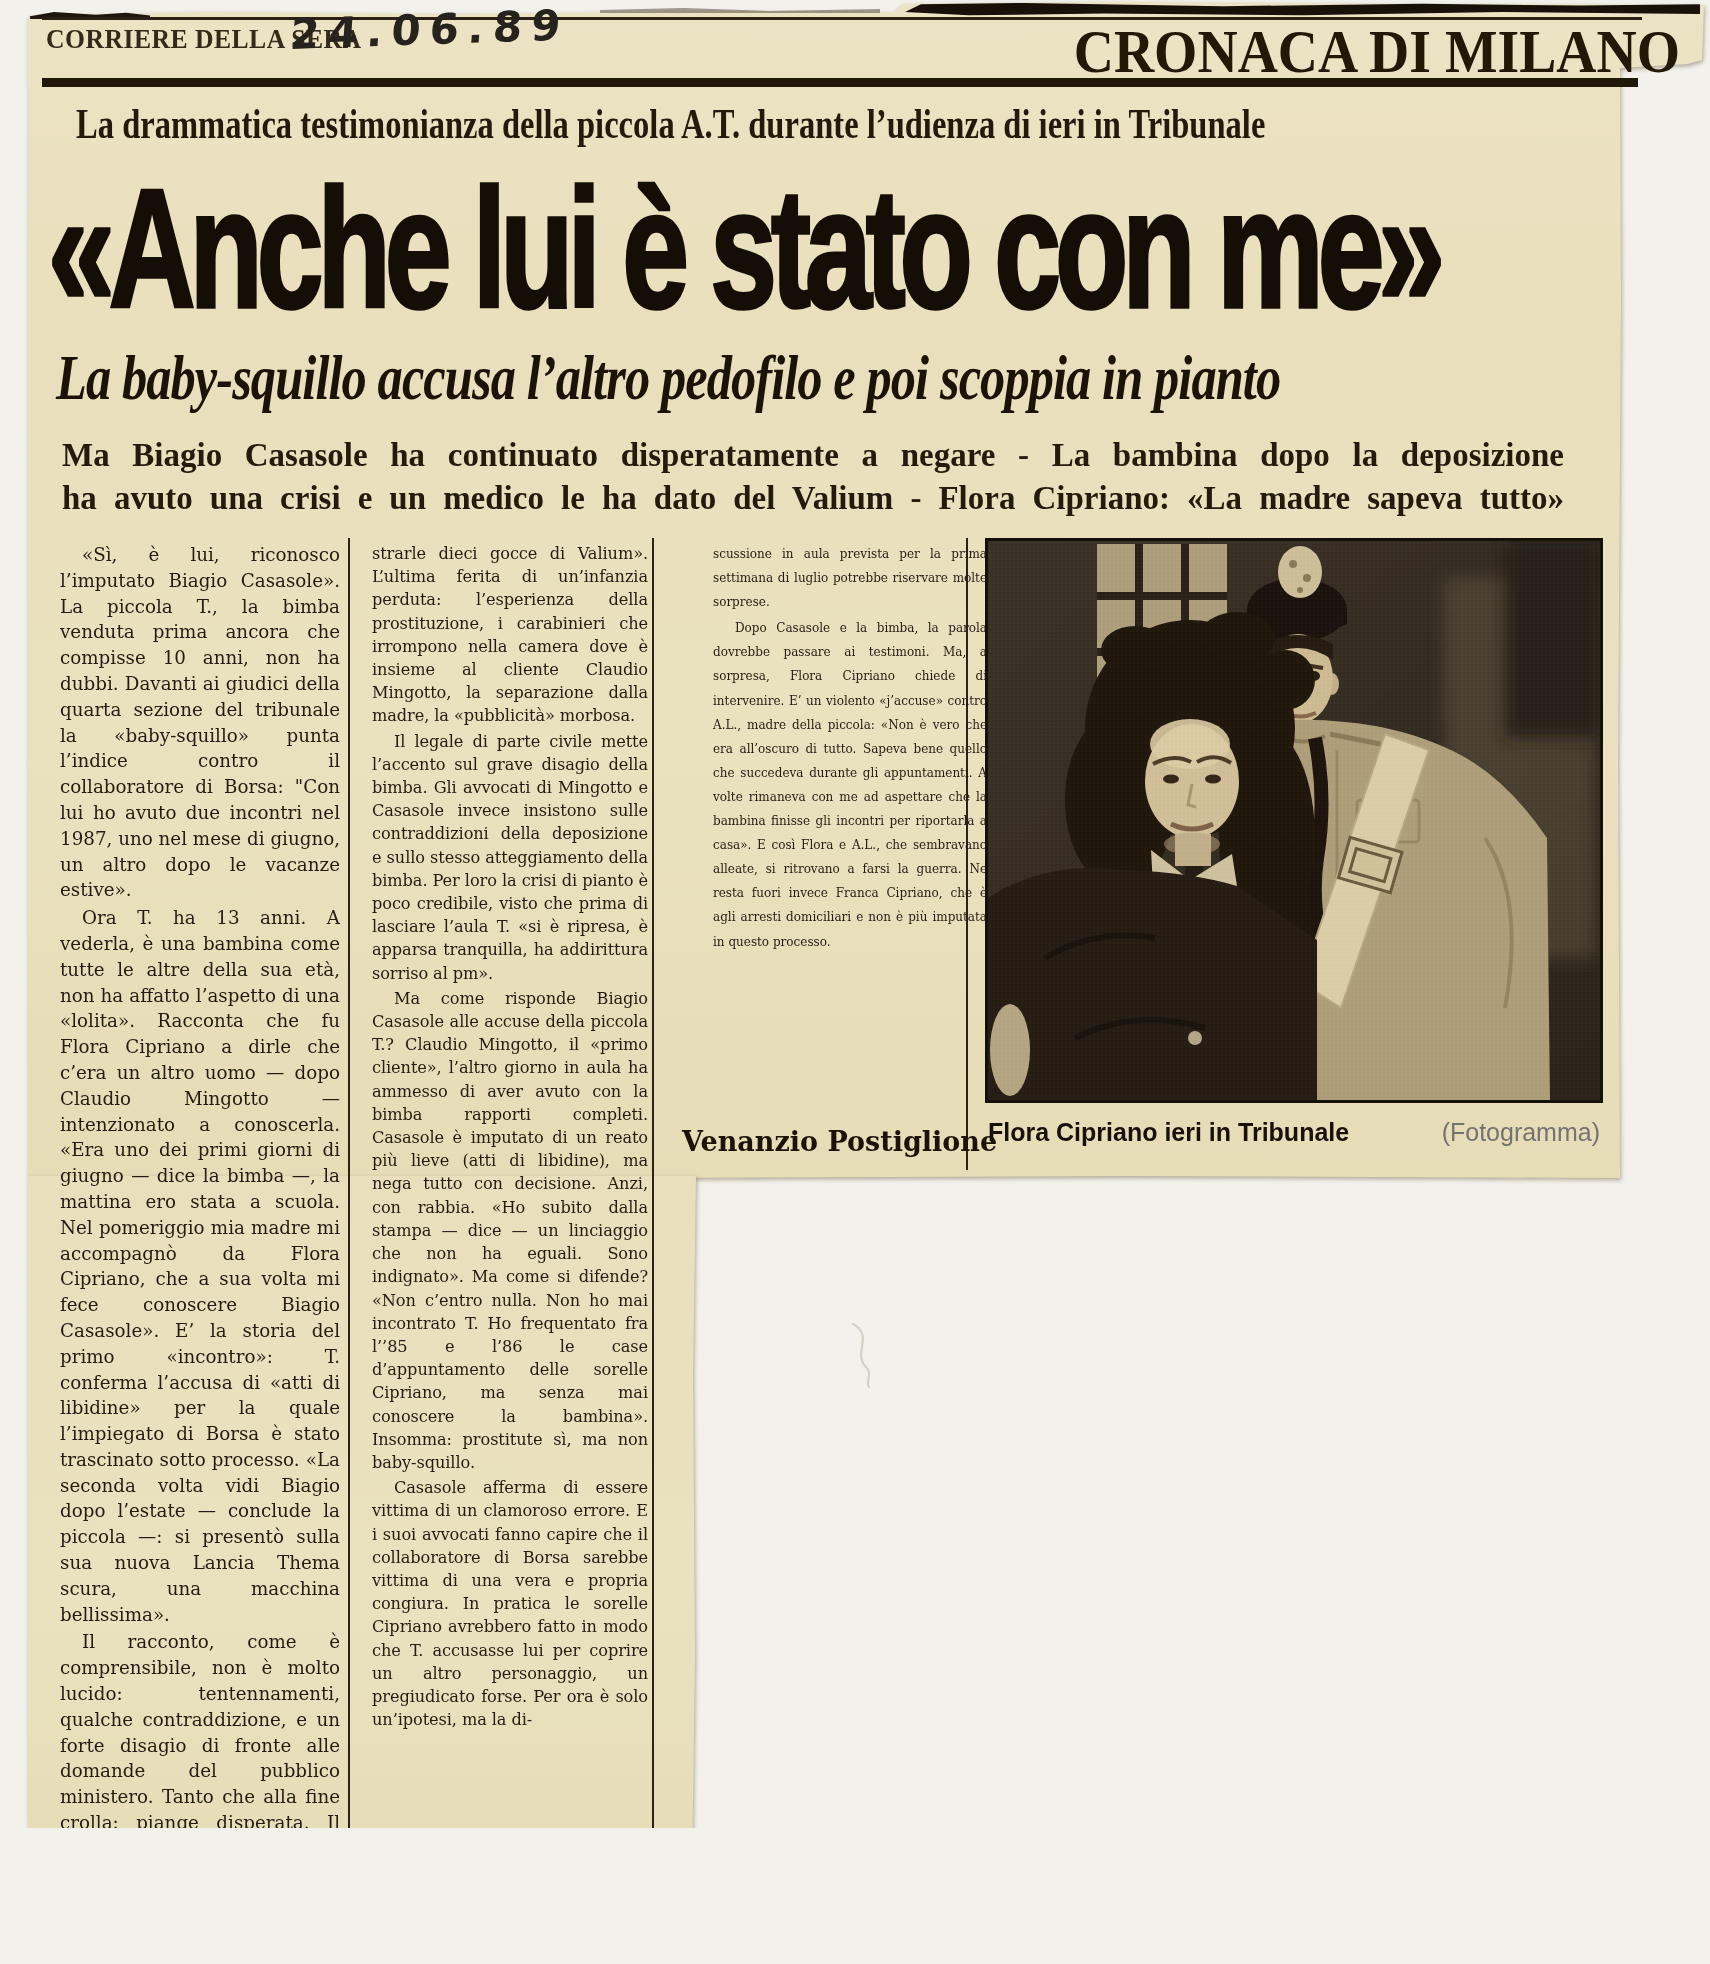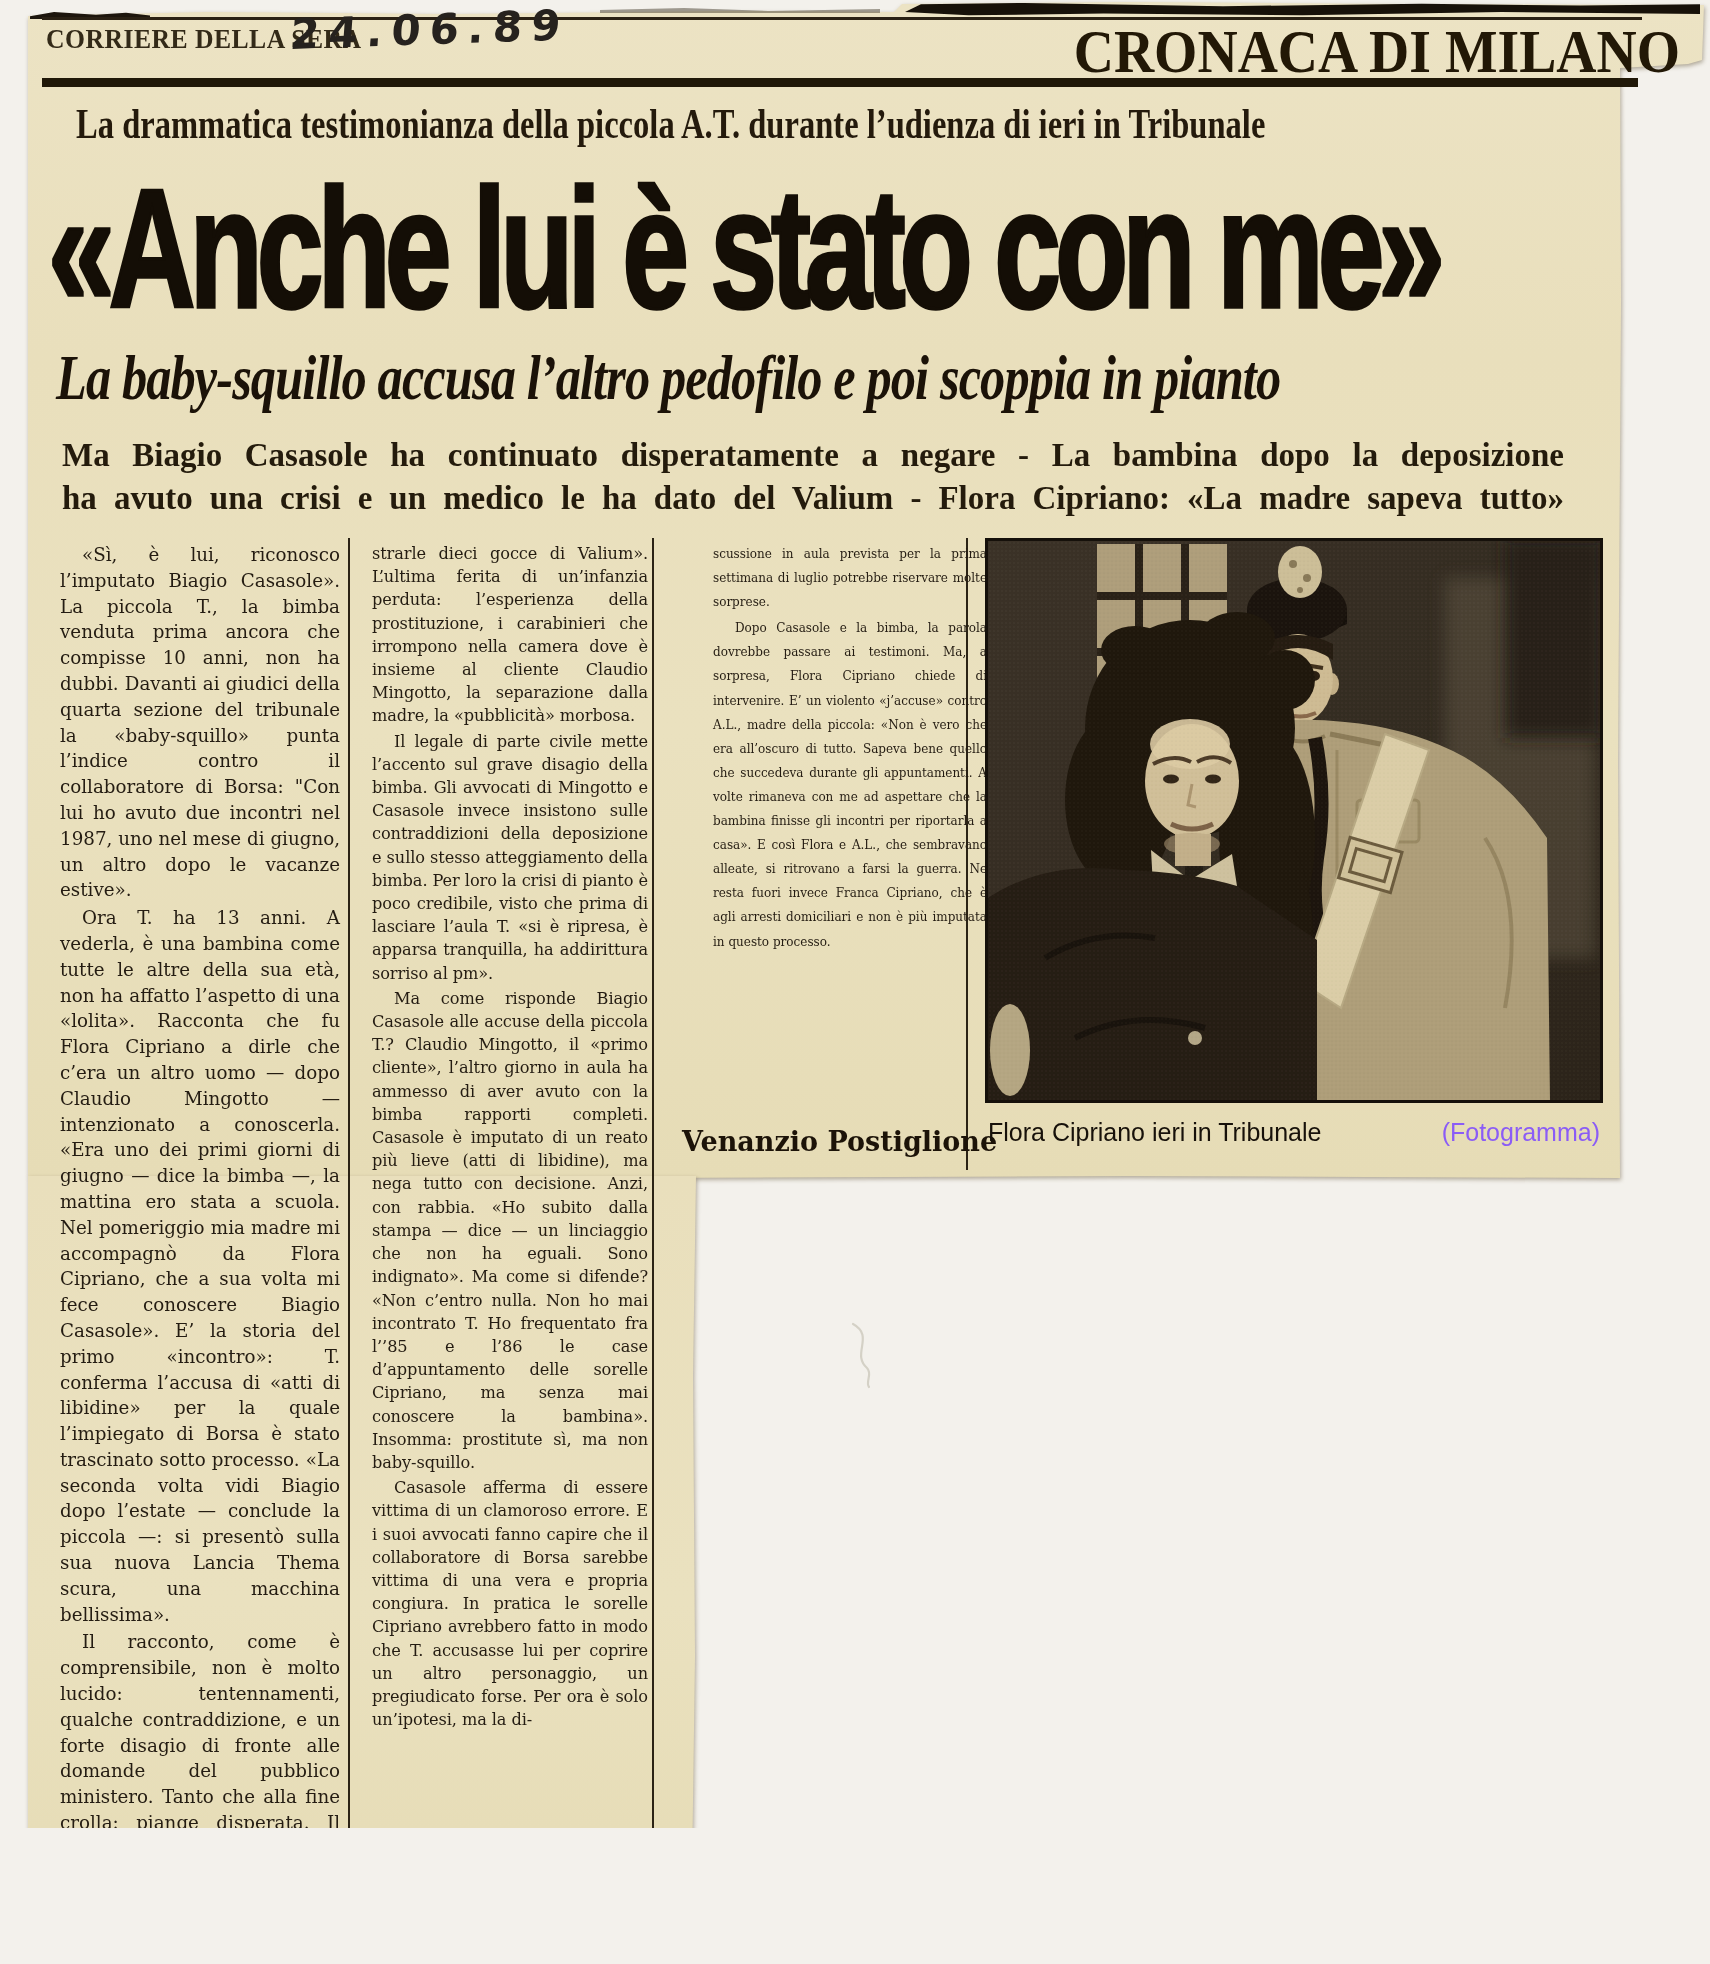--- a/index.html
+++ b/index.html
@@ -56,22 +56,22 @@
   .bodycol.cont p:first-child{text-indent:0;}
   .col1{left:58px;top:540px;width:284px;height:1404px;font-size:18.3px;line-height:25.8px;}
   .col2{left:370px;top:540px;width:280px;height:1404px;font-size:16.2px;line-height:23.2px;letter-spacing:-.1px;}
   .col3{left:711px;top:540px;width:278px;height:584px;font-size:12px;line-height:24.1px;}
   .byline{position:absolute;left:682px;top:1126px;width:278px;text-align:center;font-family:"DejaVu Serif",serif;
     font-weight:bold;font-size:27px;color:#1c1308;white-space:nowrap;}
 
   
   .photo{position:absolute;left:985px;top:538px;width:618px;height:565px;}
   .caption-bar{position:absolute;left:988px;top:1118px;width:612px;display:flex;justify-content:space-between;align-items:baseline;}
-  .caption-text{font-family:"Liberation Sans",sans-serif;font-weight:normal;font-size:25px;color:#17110a;}
-  .caption-credit{font-family:"Liberation Sans",sans-serif;font-size:25px;color:#8b5cf6;}
+  .caption-text{font-family:"Liberation Sans",sans-serif;font-weight:bold;font-size:25px;color:#17110a;}
+  .caption-credit{font-family:"Liberation Sans",sans-serif;font-size:25px;color:#737373;}
 
   .squiggle{position:absolute;left:845px;top:1320px;}
 </style>
 </head>
 <body>
 
 <div class="page">
 
   <div class="wrap">
     <div class="pieceA"></div>

